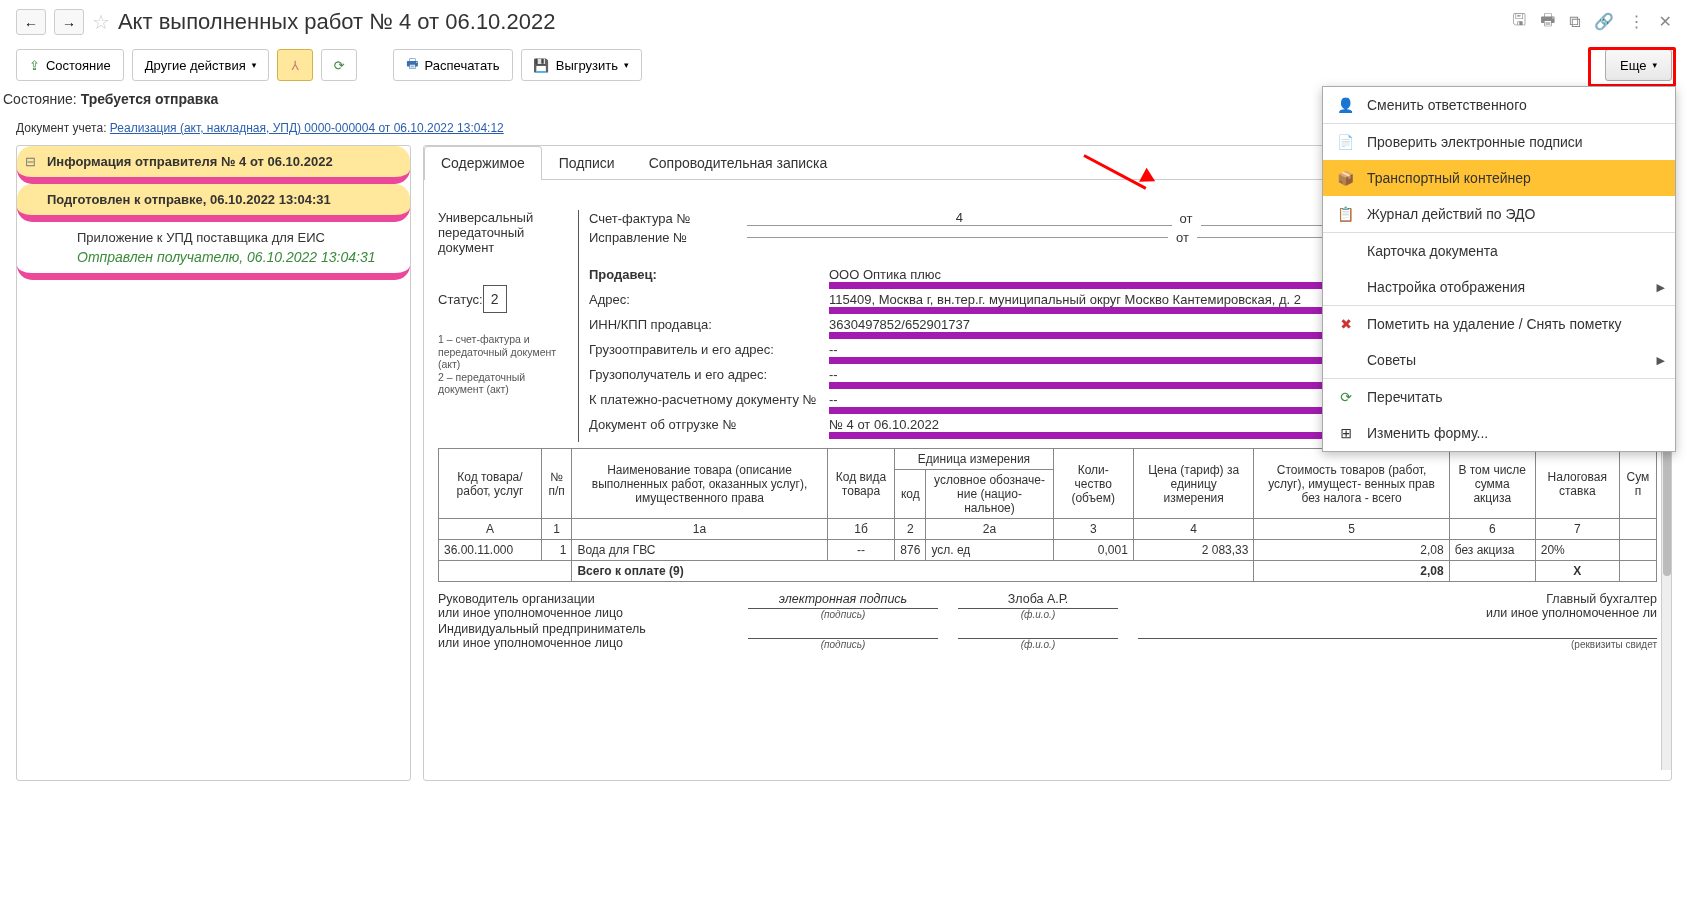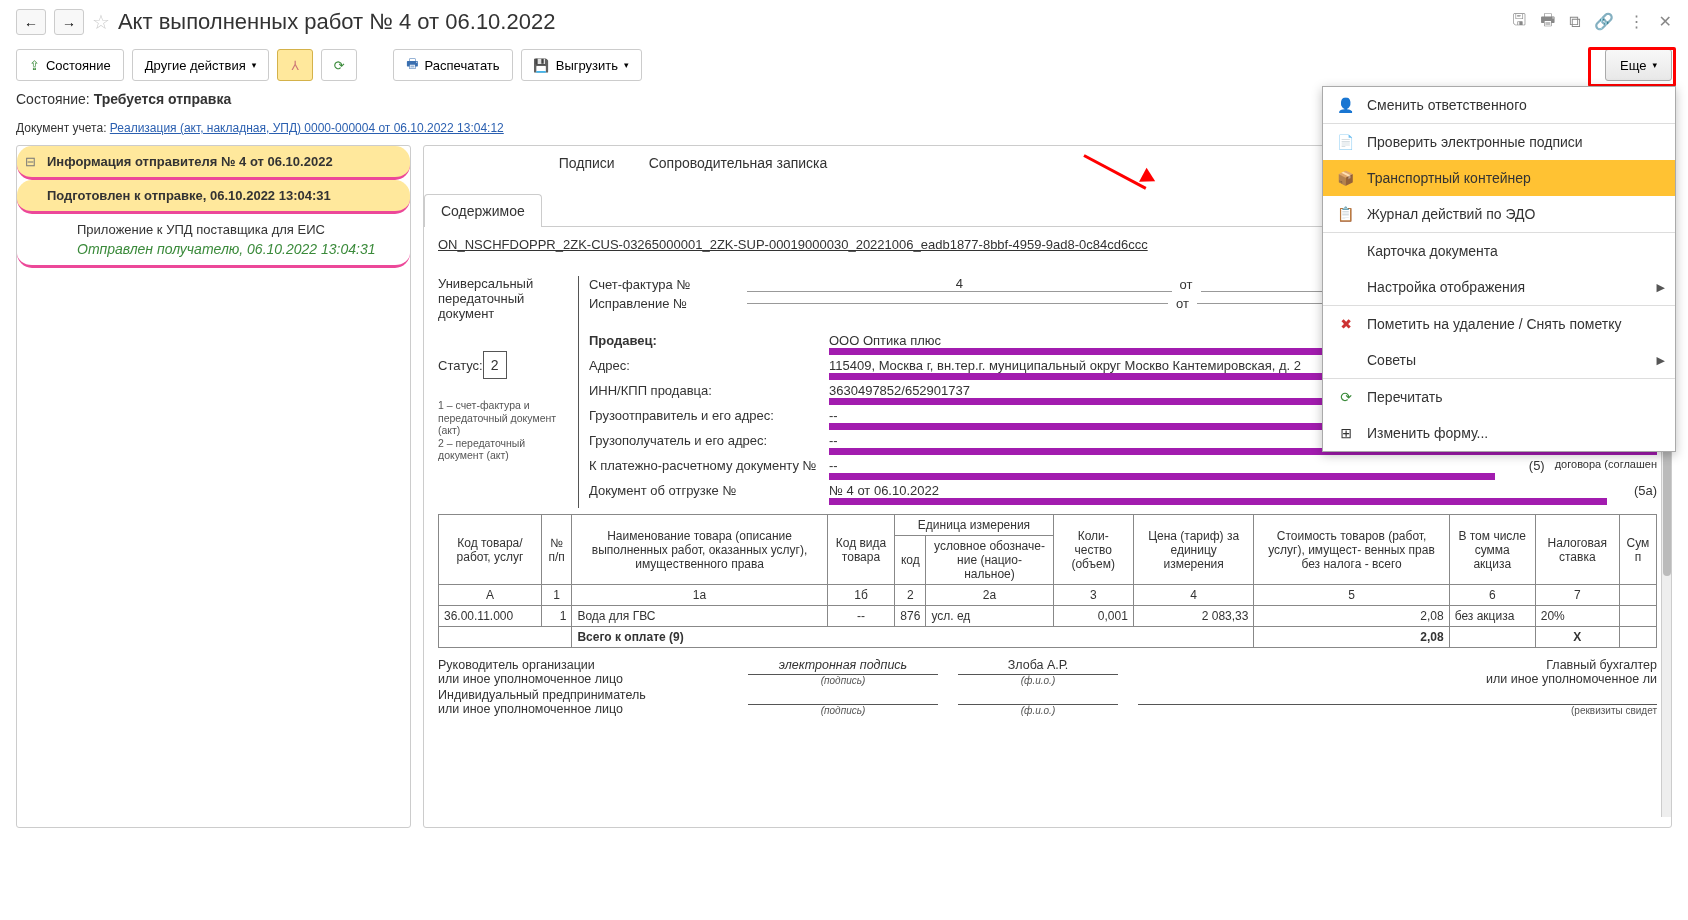--- a/index.html
+++ b/index.html
@@ -16,42 +16,42 @@
 
 .toolbar { display: flex; align-items: center; padding: 6px 16px; gap: 8px; }
 .tb-btn { height: 32px; padding: 0 12px; border: 1px solid #ccc; background: #fff; border-radius: 3px; display: flex; align-items: center; gap: 6px; cursor: pointer; font-size: 13px; }
 .tb-btn.icon-only { padding: 0 8px; width: 36px; justify-content: center; }
 .tb-btn.highlight { background: #ffe89c; border-color: #d4b24a; }
 .more-btn { margin-left: auto; height: 32px; padding: 0 14px; border: 1px solid #aaa; background: linear-gradient(#f8f8f8, #e8e8e8); border-radius: 3px; cursor: pointer; font-size: 13px; display: flex; align-items: center; gap: 6px; }
 .more-highlight { position: absolute; right: 12px; top: 47px; width: 88px; height: 40px; border: 3px solid red; border-radius: 2px; pointer-events: none; }
 .caret { font-size: 9px; }
 
 
-.status-row { padding: 4px 16px; font-size: 14px; }
+.status-row { padding: 4px 3px; font-size: 14px; }
 .status-val { font-weight: bold; }
 
 
 .doclink-row { padding: 10px 16px; font-size: 12px; }
 .doclink-row a { color: #2a5fb0; text-decoration: underline; }
 
 
 .main { display: flex; padding: 0 16px; gap: 12px; }
 .left-panel { width: 395px; border: 1px solid #ccc; border-radius: 3px; background: #fff; }
-.tree-node { padding: 8px 12px; border-bottom: 3px solid #ec4899; font-size: 13px; border-radius: 15px; }
+.tree-node { padding: 8px 12px; border-bottom: 7px solid #ec4899; font-size: 13px; border-radius: 15px; }
 .tree-node.yellow { background: #ffe89c; font-weight: bold; padding-left: 30px; position: relative; }
 .tree-node.yellow.first::before { content: "⊟"; position: absolute; left: 8px; color: #777; font-weight: normal; }
 .tree-node.sub { padding-left: 60px; font-weight: normal; }
 .tree-sub-green { color: #3a8a3a; font-style: italic; font-size: 14px; padding-top: 4px; }
 
 .right-panel { flex: 1; border: 1px solid #ccc; border-radius: 3px; background: #fff; overflow: hidden; position: relative; }
 
 
 .tabs { display: flex; border-bottom: 1px solid #ccc; }
 .tab { padding: 8px 16px; border: 1px solid transparent; border-bottom: none; font-size: 14px; cursor: pointer; }
-.tab.active { border-color: #ccc; background: #fff; border-radius: 4px 4px 0 0; margin-bottom: -1px; margin-top: 48px; }
+.tab.active { border-color: #ccc; background: #fff; border-radius: 4px 4px 0 0; margin-bottom: -1px; }
 
 .content-body { padding: 10px 14px; overflow: auto; height: 600px; }
 .file-id { font-size: 13px; color: #333; text-decoration: underline; margin-bottom: 4px; display: block; white-space: nowrap; overflow: hidden; }
 .id-label { font-size: 11px; text-align: right; color: #666; margin-bottom: 8px; }
 .field-row { display: flex; gap: 8px; align-items: center; margin-bottom: 4px; }
 .underline-val { border-bottom: 1px solid #999; min-width: 80px; text-align: center; padding: 0 4px; }
 .row-label { white-space: nowrap; }
 .right-num { margin-left: 8px; color: #333; }
 .status-box { border: 1px solid #555; width: 24px; height: 28px; display: inline-flex; align-items: center; justify-content: center; font-size: 14px; }
 .small-text { font-size: 10.5px; color: #555; line-height: 1.2; }
@@ -162,21 +162,20 @@
   </div>
 
   <div class="right-panel">
     <div class="tabs">
       <div class="tab active">Содержимое</div>
       <div class="tab">Подписи</div>
       <div class="tab">Сопроводительная записка</div>
     </div>
 
     <div class="content-body">
-      <span class="file-id">ON_NSCHFDOPPR_2ZK-CUS-03265000001_2ZK-SUP-00019000030_20221006_eadb1877-8bbf-4959-9ad8-0c84cd6ccc</span>
       <div class="id-label">идентифика</div>
 
       <div style="display:flex; gap:10px;">
 
         <div style="width:130px;">
           <div>Универсальный</div>
           <div>передаточный</div>
           <div>документ</div>
           <div style="height:30px;"></div>
           <div style="display:flex; align-items:center; ">

